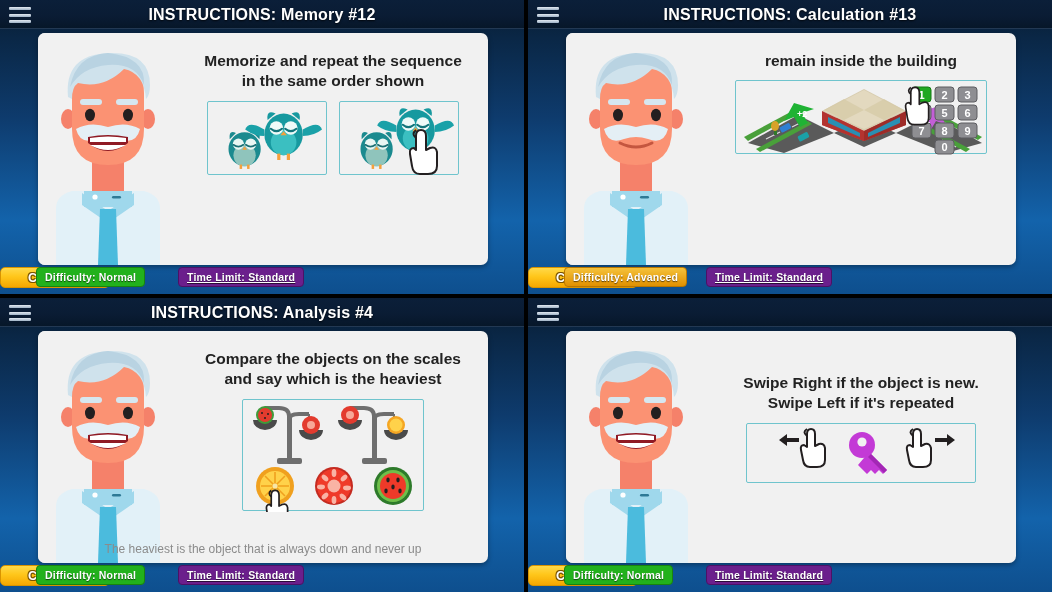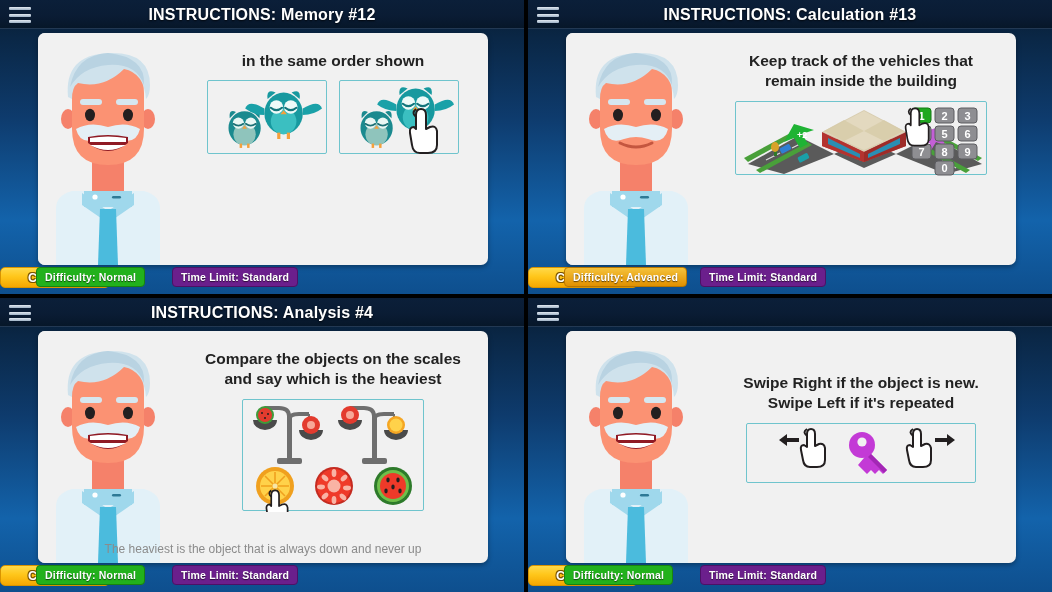--- a/index.html
+++ b/index.html
@@ -90,21 +90,21 @@
   .badge{
     position:absolute; top:0; height:20px;
     display:flex; align-items:center; justify-content:center;
     border-radius:4px; color:#fff;
     font-size:10.5px; font-weight:bold; letter-spacing:.2px;
     text-shadow:0 1px 1px rgba(0,0,0,.6);
     white-space:nowrap; padding:0 8px;
     cursor:pointer;
   }
   .b-diff{ left:36px; }
-  .b-time{ left:172px; }
+  .b-time{ left:178px;text-decoration:underline; }
   .b-cont{
     left:362px; width:110px; height:21px;
     background: linear-gradient(180deg,#ffd94a 0%, #ffc61a 45%, #f5a700 100%);
     border:1px solid #d99400;
     border-radius:5px;
     color:#fff; font-size:12.5px; font-weight:bold;
     text-shadow: -1px -1px 0 #7a5400, 1px -1px 0 #7a5400, -1px 1px 0 #7a5400, 1px 1px 0 #7a5400;
     display:flex;align-items:center;justify-content:center;cursor:pointer;
   }
   svg{ display:block; }
@@ -157,20 +157,21 @@
 
             <path d="M38 96 Q52 88 70 94 Q88 88 102 96 Q98 112 82 106 Q70 102 58 106 Q42 112 38 96 Z" fill="#e4eff5"></path>
 
             <path d="M50 104 Q70 100 90 104 L90 110 Q70 126 50 110 Z" fill="#8f1a24"></path>
             <path d="M52 112 Q70 122 88 112 Z" fill="#fff"></path>
             <path d="M52 105 Q70 102 88 105 L88 109 L52 109 Z" fill="#fff"></path>
           </svg>
         </div>
         <div class="content">
           <div class="instr">
+            <div>Memorize and repeat the sequence</div>
             <div>in the same order shown</div>
           </div>
           <div class="demo-row">
             <div class="demo-box" style="width:120px;height:74px;">
               <svg width="120" height="74" viewBox="0 0 120 74">
 
                 <g transform="translate(18,26) scale(0.62)">
                   <ellipse cx="30" cy="34" rx="26" ry="27" fill="#1b8a8f"></ellipse>
                   <path d="M6 18 Q4 2 16 8 Z" fill="#1b8a8f"></path>
                   <path d="M54 18 Q56 2 44 8 Z" fill="#1b8a8f"></path>
@@ -279,21 +280,20 @@
             <rect x="42" y="66" width="22" height="6" rx="3" fill="#d6e7f0"></rect>
             <rect x="78" y="66" width="22" height="6" rx="3" fill="#d6e7f0"></rect>
             <ellipse cx="52" cy="82" rx="5" ry="6.2" fill="#231f20"></ellipse>
             <ellipse cx="90" cy="82" rx="5" ry="6.2" fill="#231f20"></ellipse>
             <path d="M38 96 Q52 88 70 94 Q88 88 102 96 Q98 112 82 106 Q70 102 58 106 Q42 112 38 96 Z" fill="#e4eff5"></path>
             <path d="M54 110 Q70 118 86 110" stroke="#c4563f" stroke-width="3" fill="none" stroke-linecap="round"></path>
           </svg>
         </div>
         <div class="content">
           <div class="instr">
-            <div>Keep track of the vehicles that</div>
             <div>remain inside the building</div>
           </div>
           <div class="demo-row">
             <div class="demo-box" style="width:252px;height:74px;">
               <svg width="252" height="74" viewBox="0 0 252 74">
 
                 <g>
                   <path d="M12 62 L62 34 L98 52 L48 72 Z" fill="#5a5a5a"></path>
                   <path d="M8 56 L60 28 L64 31 L12 60 Z" fill="#49a03a"></path>
                   <path d="M20 68 L72 40 L76 43 L24 71 Z" fill="#49a03a"></path>

